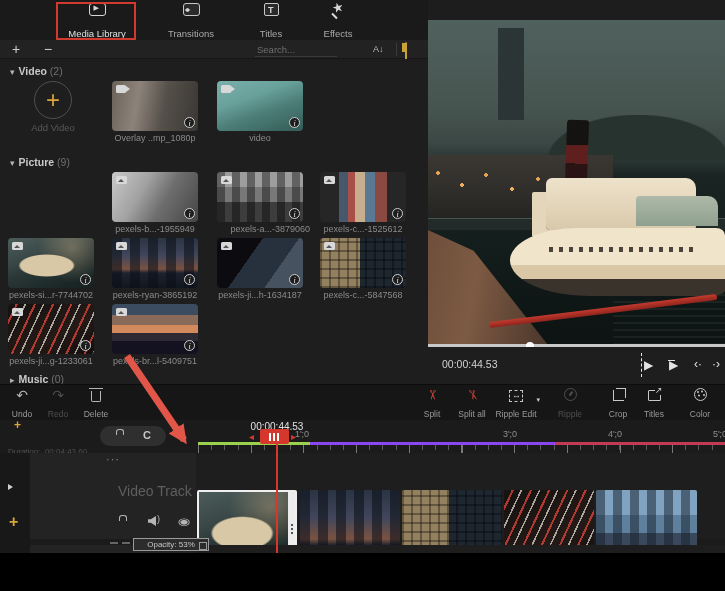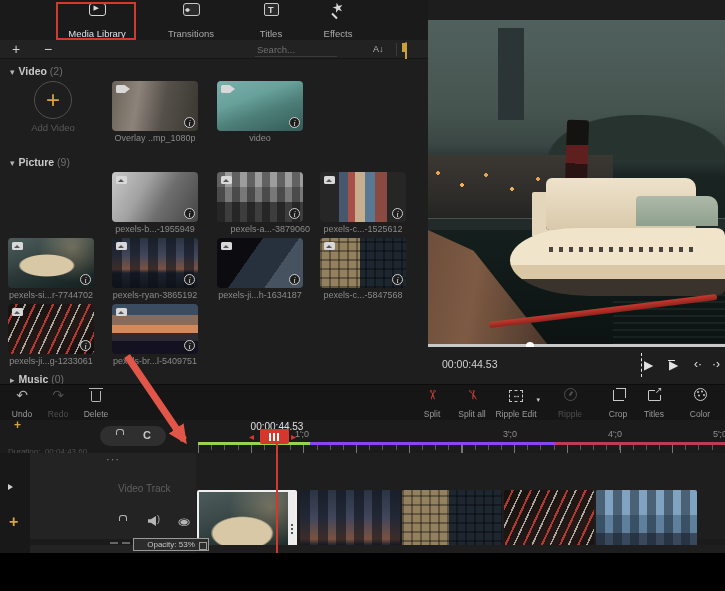--- a/index.html
+++ b/index.html
@@ -132,21 +132,21 @@
   .ph-box::before{content:"";position:absolute;left:9px;top:3.5px;width:1.5px;height:8px;background:#fff;box-shadow:4px 0 #fff,8px 0 #fff;}
   .ph-chev{position:absolute;top:11px;font-size:10px;color:#d6372c;}
   .durtxt{font-size:8px;color:#4f4f4f;}
   .strip{left:0;top:33px;width:30px;height:138px;background:#181818;}
   .vcam-i{position:relative;width:13px;height:9px;background:#d0d0d0;border-radius:2px;}
   .vcam-i::after{content:"";position:absolute;right:-5px;top:1px;border-top:3.5px solid transparent;border-bottom:3.5px solid transparent;border-left:5px solid #d0d0d0;}
   .ovl-i{position:relative;width:12px;height:9px;border:1.5px solid #9a9a9a;border-radius:2px;background:#1b1b1b;}
   .ovl-i::before{content:"";position:absolute;left:-4px;top:-4px;width:12px;height:9px;border:1.5px solid #6f6f6f;border-radius:2px;z-index:-1;}
   .ovl-i::after{content:"▸";position:absolute;left:2px;top:-2.5px;font-size:8px;color:#9a9a9a;}
   .trackhead{background:#232323;}
-  .trackname{font-size:10px;color:#5f5f5f;}
+  .trackname{font-size:14px;color:#5f5f5f;}
   .dots3{font-size:11px;color:#8a8a8a;letter-spacing:1px;line-height:6px;}
   .spk-i{position:relative;width:14px;height:10px;}
   .spk-i::before{content:"";position:absolute;left:0;top:0;width:8px;height:10px;background:#b5b5b5;clip-path:polygon(0 32%,35% 32%,100% 0,100% 100%,35% 68%,0 68%);}
   .spk-i::after{content:")";position:absolute;left:9px;top:-2px;font-size:9px;color:#b5b5b5;}
   .clipzone{left:196px;top:33px;width:529px;height:86px;background:#1e1e1e;}
   .clip{position:absolute;top:37px;height:79px;border-radius:2px;overflow:hidden;cursor:pointer;}
   .clip.sel{border:2px solid #f0f0f0;}
   .clip .cart{position:absolute;inset:0;}
   .handle{position:absolute;right:0;top:0;bottom:0;width:7px;background:#ececec;}
   .handle::before{content:"";position:absolute;left:2.5px;top:32px;width:2px;height:2px;background:#555;box-shadow:0 4px #555,0 8px #555;}

